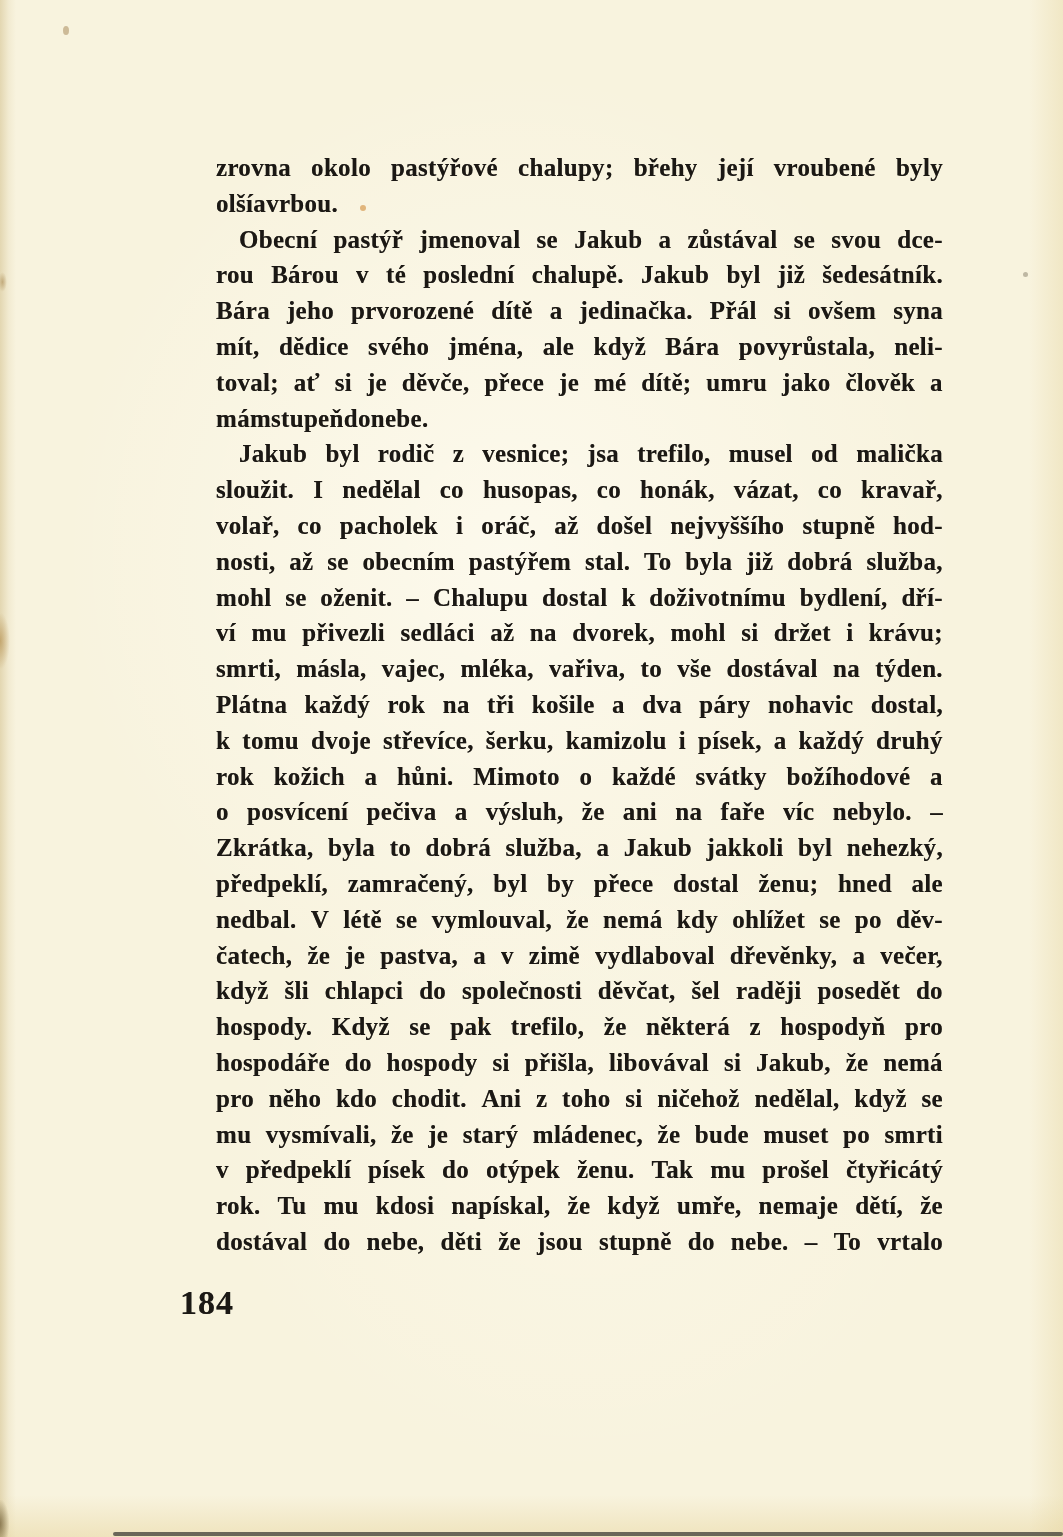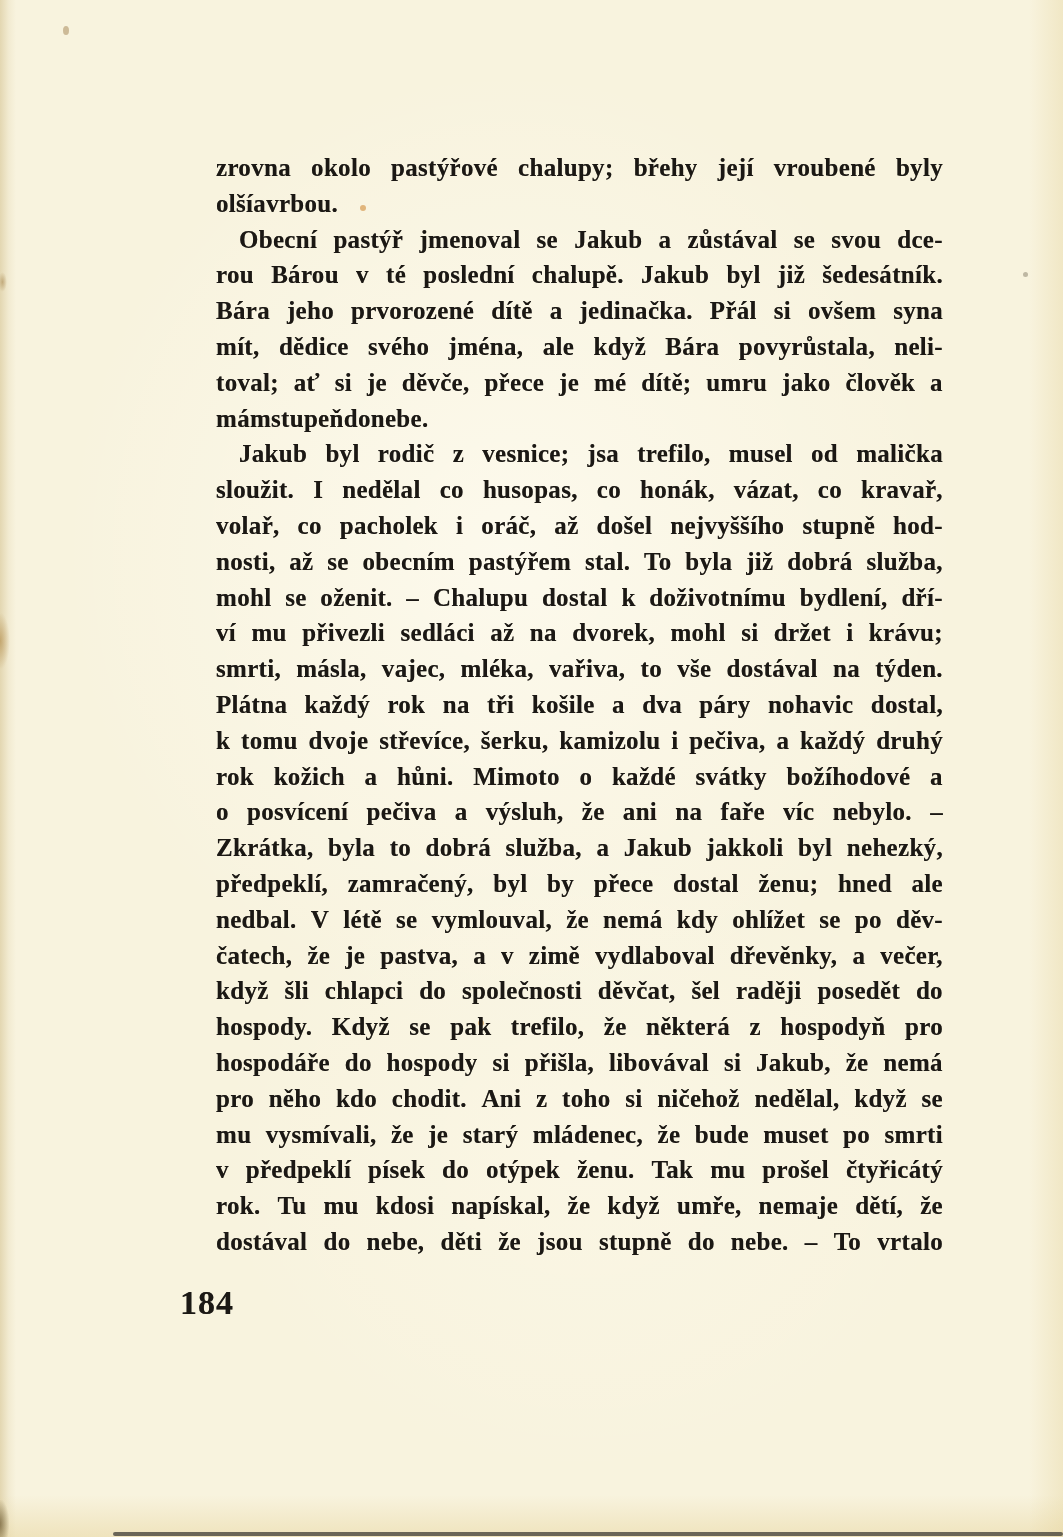--- a/index.html
+++ b/index.html
@@ -102,21 +102,21 @@
       <div class="line"><span>toval;</span><span>ať</span><span>si</span><span>je</span><span>děvče,</span><span>přece</span><span>je</span><span>mé</span><span>dítě;</span><span>umru</span><span>jako</span><span>člověk</span><span>a</span></div>
       <div class="line flush"><span>mám</span><span>stupeň</span><span>do</span><span>nebe.</span></div>
       <div class="line indent"><span>Jakub</span><span>byl</span><span>rodič</span><span>z</span><span>vesnice;</span><span>jsa</span><span>trefilo,</span><span>musel</span><span>od</span><span>malička</span></div>
       <div class="line"><span>sloužit.</span><span>I</span><span>nedělal</span><span>co</span><span>husopas,</span><span>co</span><span>honák,</span><span>vázat,</span><span>co</span><span>kravař,</span></div>
       <div class="line"><span>volař,</span><span>co</span><span>pacholek</span><span>i</span><span>oráč,</span><span>až</span><span>došel</span><span>nejvyššího</span><span>stupně</span><span>hod-</span></div>
       <div class="line"><span>nosti,</span><span>až</span><span>se</span><span>obecním</span><span>pastýřem</span><span>stal.</span><span>To</span><span>byla</span><span>již</span><span>dobrá</span><span>služba,</span></div>
       <div class="line"><span>mohl</span><span>se</span><span>oženit.</span><span>–</span><span>Chalupu</span><span>dostal</span><span>k</span><span>doživotnímu</span><span>bydlení,</span><span>dří-</span></div>
       <div class="line"><span>ví</span><span>mu</span><span>přivezli</span><span>sedláci</span><span>až</span><span>na</span><span>dvorek,</span><span>mohl</span><span>si</span><span>držet</span><span>i</span><span>krávu;</span></div>
       <div class="line"><span>smrti,</span><span>másla,</span><span>vajec,</span><span>mléka,</span><span>vařiva,</span><span>to</span><span>vše</span><span>dostával</span><span>na</span><span>týden.</span></div>
       <div class="line"><span>Plátna</span><span>každý</span><span>rok</span><span>na</span><span>tři</span><span>košile</span><span>a</span><span>dva</span><span>páry</span><span>nohavic</span><span>dostal,</span></div>
-      <div class="line"><span>k</span><span>tomu</span><span>dvoje</span><span>střevíce,</span><span>šerku,</span><span>kamizolu</span><span>i</span><span>pečiva,</span><span>a</span><span>každý</span><span>druhý</span></div>
+      <div class="line"><span>k</span><span>tomu</span><span>dvoje</span><span>střevíce,</span><span>šerku,</span><span>kamizolu</span><span>i</span><span>písek,</span><span>a</span><span>každý</span><span>druhý</span></div>
       <div class="line"><span>rok</span><span>kožich</span><span>a</span><span>hůni.</span><span>Mimoto</span><span>o</span><span>každé</span><span>svátky</span><span>božíhodové</span><span>a</span></div>
       <div class="line"><span>o</span><span>posvícení</span><span>pečiva</span><span>a</span><span>výsluh,</span><span>že</span><span>ani</span><span>na</span><span>faře</span><span>víc</span><span>nebylo.</span><span>–</span></div>
       <div class="line"><span>Zkrátka,</span><span>byla</span><span>to</span><span>dobrá</span><span>služba,</span><span>a</span><span>Jakub</span><span>jakkoli</span><span>byl</span><span>nehezký,</span></div>
       <div class="line"><span>předpeklí,</span><span>zamračený,</span><span>byl</span><span>by</span><span>přece</span><span>dostal</span><span>ženu;</span><span>hned</span><span>ale</span></div>
       <div class="line"><span>nedbal.</span><span>V</span><span>létě</span><span>se</span><span>vymlouval,</span><span>že</span><span>nemá</span><span>kdy</span><span>ohlížet</span><span>se</span><span>po</span><span>děv-</span></div>
       <div class="line"><span>čatech,</span><span>že</span><span>je</span><span>pastva,</span><span>a</span><span>v</span><span>zimě</span><span>vydlaboval</span><span>dřevěnky,</span><span>a</span><span>večer,</span></div>
       <div class="line"><span>když</span><span>šli</span><span>chlapci</span><span>do</span><span>společnosti</span><span>děvčat,</span><span>šel</span><span>raději</span><span>posedět</span><span>do</span></div>
       <div class="line"><span>hospody.</span><span>Když</span><span>se</span><span>pak</span><span>trefilo,</span><span>že</span><span>některá</span><span>z</span><span>hospodyň</span><span>pro</span></div>
       <div class="line"><span>hospodáře</span><span>do</span><span>hospody</span><span>si</span><span>přišla,</span><span>libovával</span><span>si</span><span>Jakub,</span><span>že</span><span>nemá</span></div>
       <div class="line"><span>pro</span><span>něho</span><span>kdo</span><span>chodit.</span><span>Ani</span><span>z</span><span>toho</span><span>si</span><span>ničehož</span><span>nedělal,</span><span>když</span><span>se</span></div>

